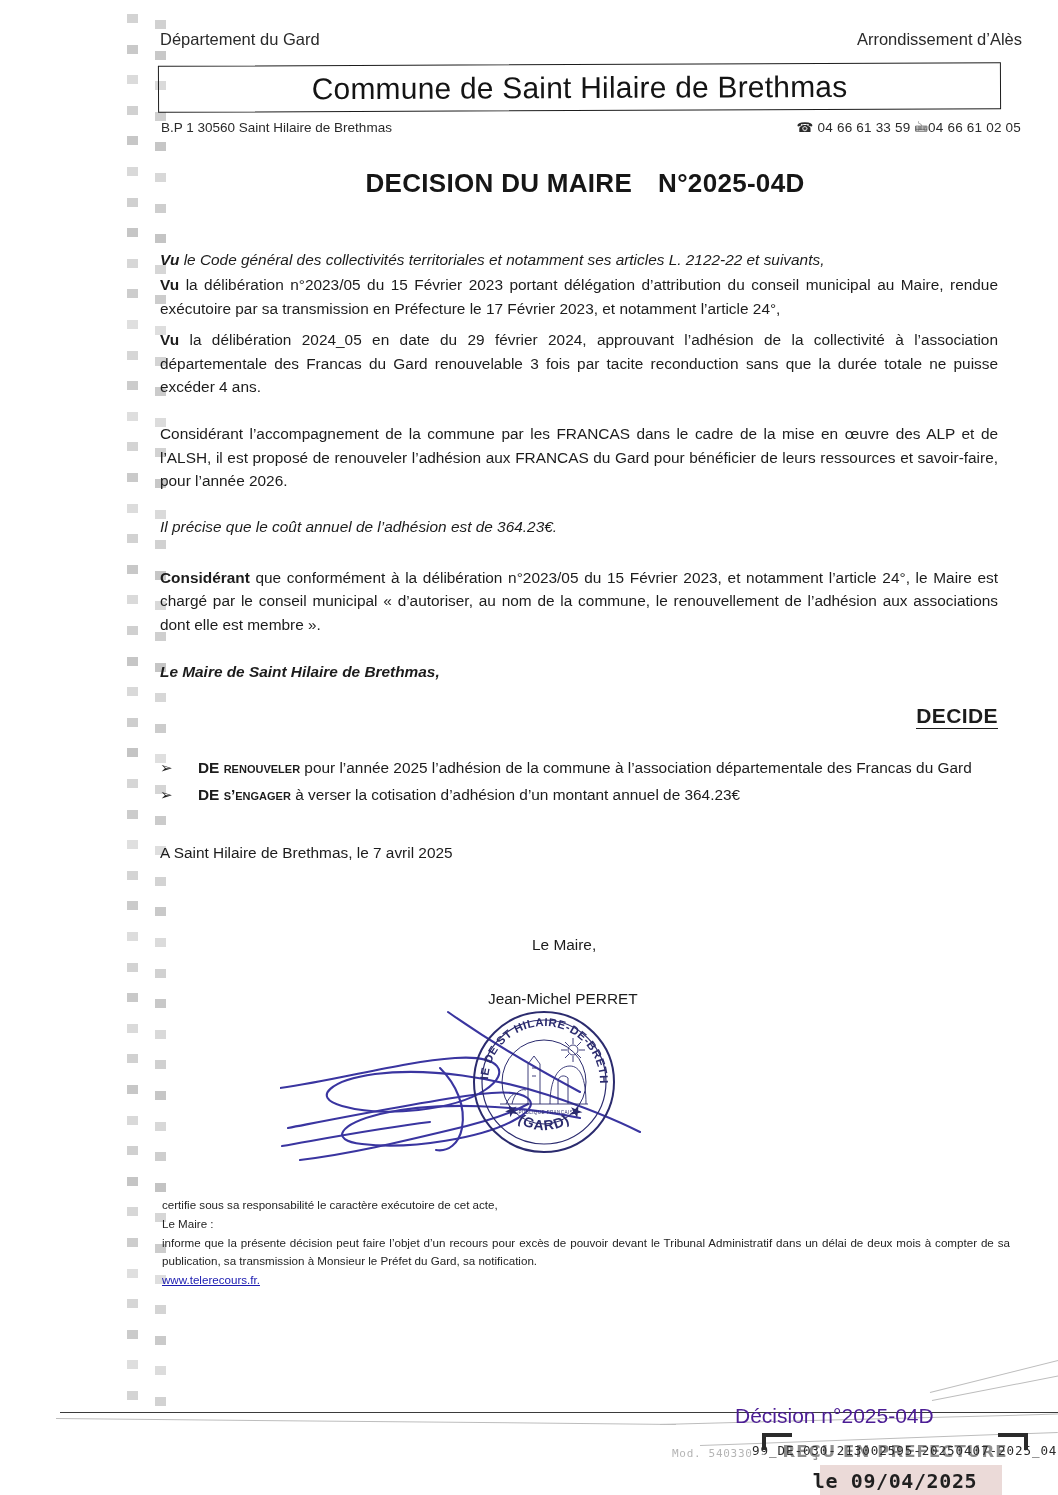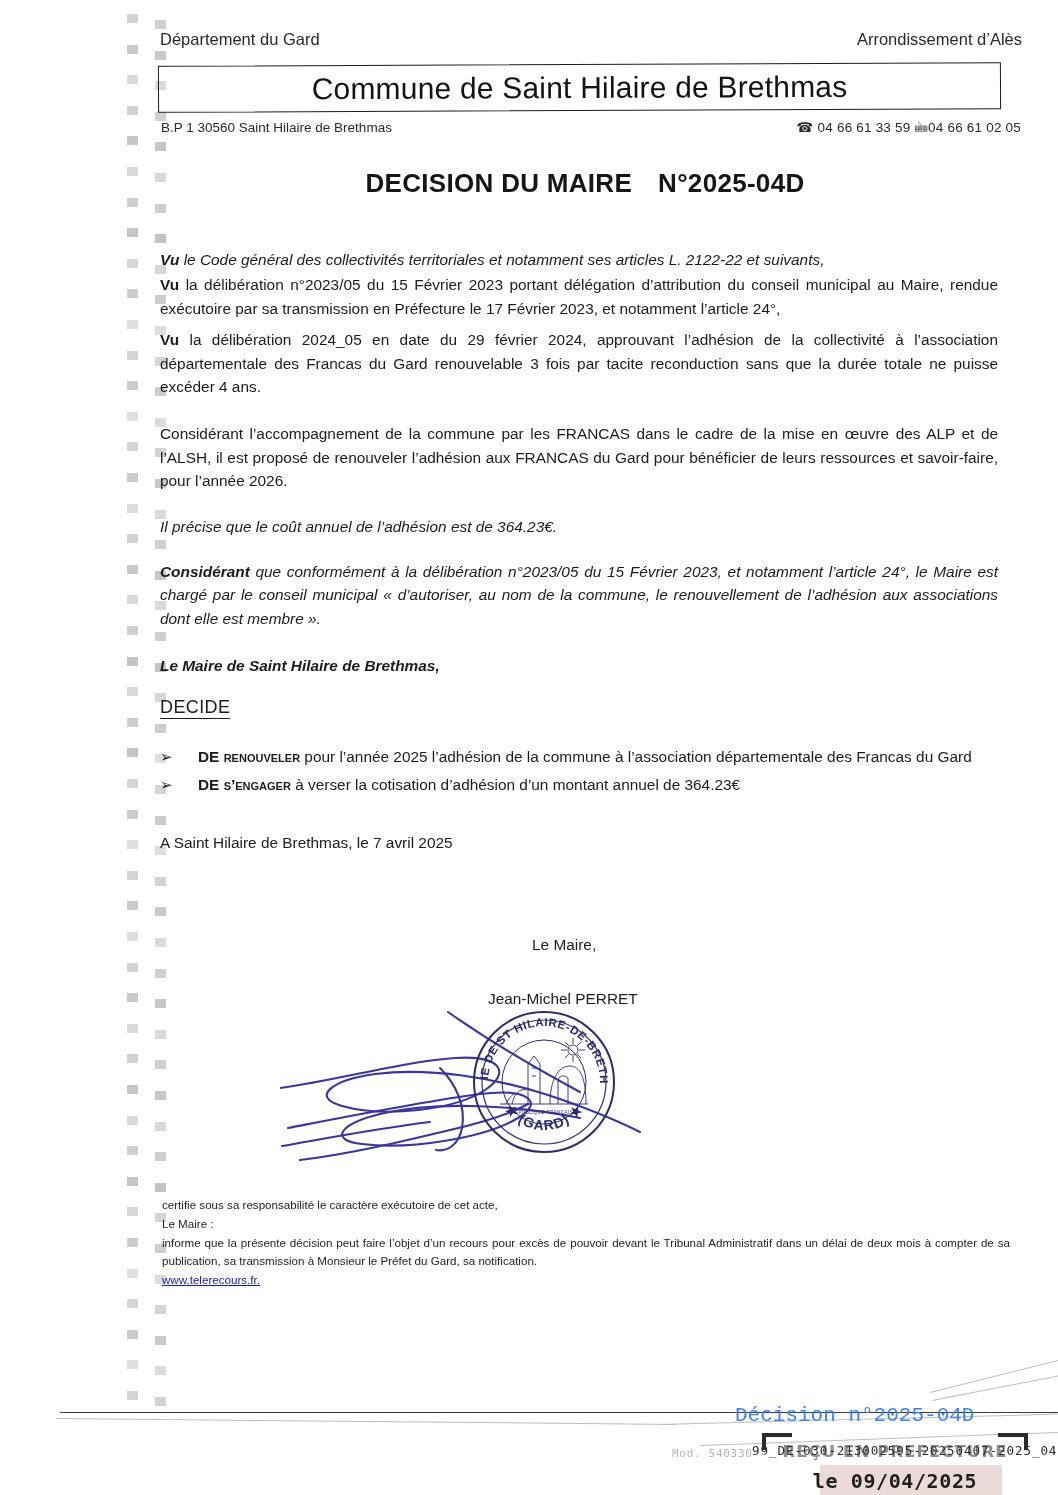--- a/index.html
+++ b/index.html
@@ -113,23 +113,23 @@
     line-height: 1.46;
   }
   .subtitle::first-letter { text-transform: uppercase; }
   .sc { font-variant: small-caps; text-transform: lowercase; }
   .para { margin-top: 14px; text-align: justify; }
   .para.nj { text-align: left; font-style: italic; }
   b, .b { font-weight: bold; }
 
   .decide {
     margin-top: 16px;
-    text-align: left;
-    font-weight: normal;
-    font-size: 18px;
+    text-align: right;
+    font-weight: bold;
+    font-size: 21px;
     letter-spacing: 0.4px;
   }
   .decide span {
     border-bottom: 1.4px solid #1c1c1c;
     padding-bottom: 1px;
   }
 
   .bullets { margin-top: 24px; }
   .bullet {
     display: flex;
@@ -213,22 +213,22 @@
     background: #3b3b3b;
   }
   .scanline {
     position: absolute;
     height: 1px;
     background: #bdbdbd;
     transform-origin: left center;
   }
   .faint-text {
     position: absolute;
-    color: #3b82f6;
-    font-family: Liberation Mono, monospace;
+    color: #4c1d95;
+    font-family: Liberation Sans, sans-serif;
   }
 
   
   .pref-stamp {
     position: absolute;
     left: 762px;
     top: 1433px;
     width: 266px;
     height: 92px;
   }
@@ -411,21 +411,21 @@
     </div>
 
     <div class="para" style="margin-top:8px;">
       <b>Vu</b><span> la délibération 2024_05 en date du 29 février 2024, approuvant l’adhésion de la collectivité à l’association départementale des Francas du Gard renouvelable 3 fois par tacite reconduction sans que la durée totale ne puisse excéder 4 ans.</span>
     </div>
 
     <div class="para" style="margin-top:24px;">Considérant l’accompagnement de la commune par les FRANCAS dans le cadre de la mise en œuvre des ALP et de l’ALSH, il est proposé de renouveler l’adhésion aux FRANCAS du Gard pour bénéficier de leurs ressources et savoir-faire, pour l’année 2026.</div>
 
     <div class="para nj" style="margin-top:22px;">Il précise que le coût annuel de l’adhésion est de 364.23€.</div>
 
-    <div class="para" style="margin-top:22px;font-style:italic;">
+    <div class="para" style="margin-top:28px;">
       <b>Considérant</b><span> que conformément à la délibération n°2023/05 du 15 Février 2023, et notamment l’article 24°, le Maire est chargé par le conseil municipal « d’autoriser, au nom de la commune, le renouvellement de l’adhésion aux associations dont elle est membre ».</span>
     </div>
 
     <div class="para nj" style="margin-top:24px;">
       <b>Le Maire de Saint Hilaire de Brethmas,</b>
     </div>
 
     <div class="decide">
       <span>DECIDE</span>
     </div>

